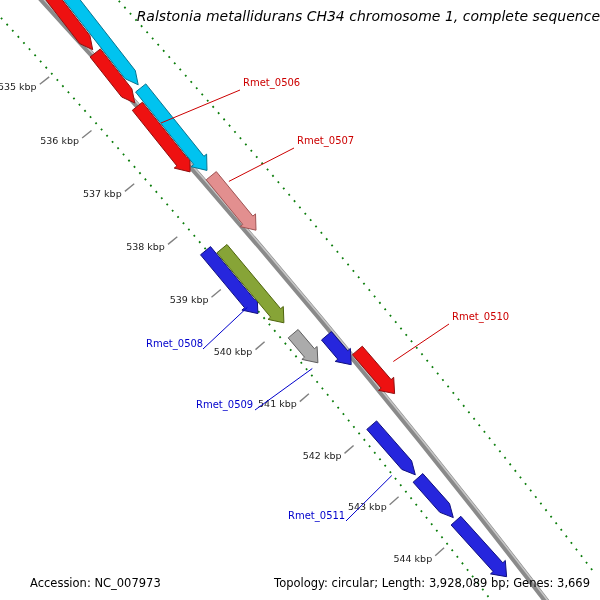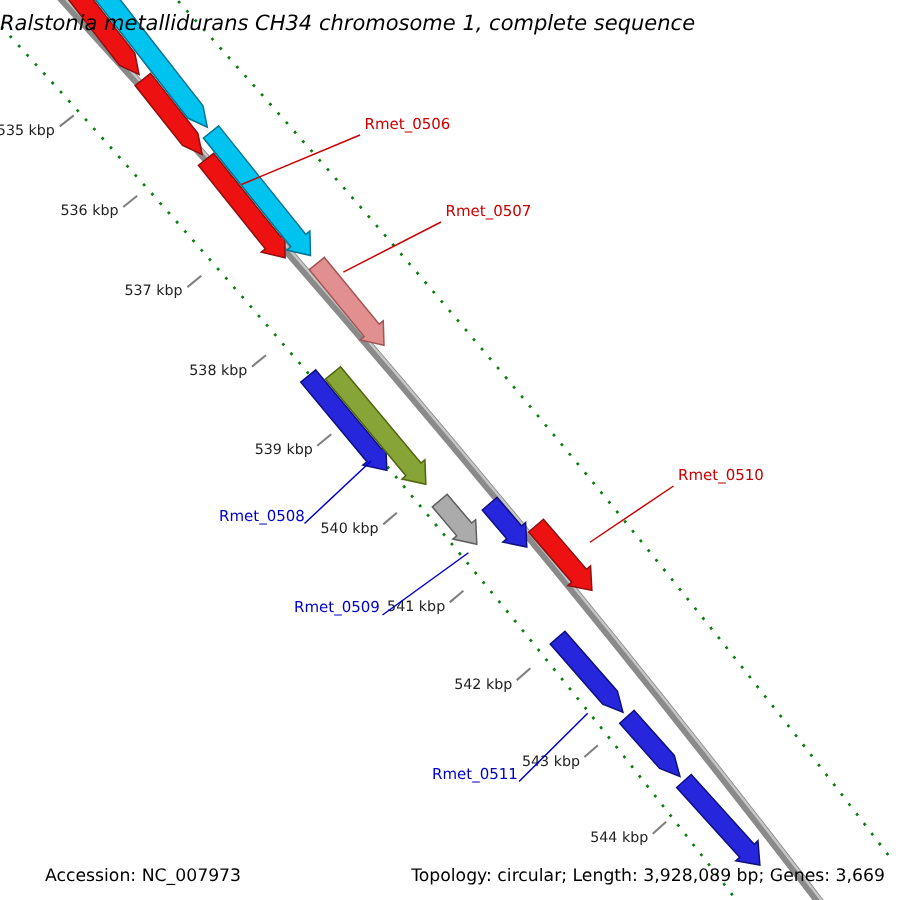--- a/index.html
+++ b/index.html
@@ -1,20 +1,20 @@
 <!DOCTYPE html>
 <html><head>
 <meta charset="utf-8">
 <style>
   html,body{margin:0;padding:0;background:#ffffff;}
   body{width:600px;height:600px;overflow:hidden;font-family:"DejaVu Sans",sans-serif;}
   .stage{position:relative;width:600px;height:600px;background:#fff;}
   svg{position:absolute;top:0;left:0;}
   svg text{font-family:"DejaVu Sans",sans-serif;}
-  .seq-title{position:absolute;top:8px;left:0;width:100%;text-align:left;
+  .seq-title{position:absolute;top:8px;left:0;width:100%;text-align:right;
              font-style:italic;font-size:14px;color:#000;}
   .status-left{position:absolute;left:12px;bottom:10px;font-size:11.5px;color:#000;margin-left:18px;}
   .status-right{position:absolute;right:10px;bottom:10px;font-size:11.5px;color:#000;text-align:center;}
 </style>
 </head>
 <body>
 
 <div class="stage">
   <svg id="map" width="600" height="600" viewBox="0 0 600 600">
     <g id="layer-dots">

